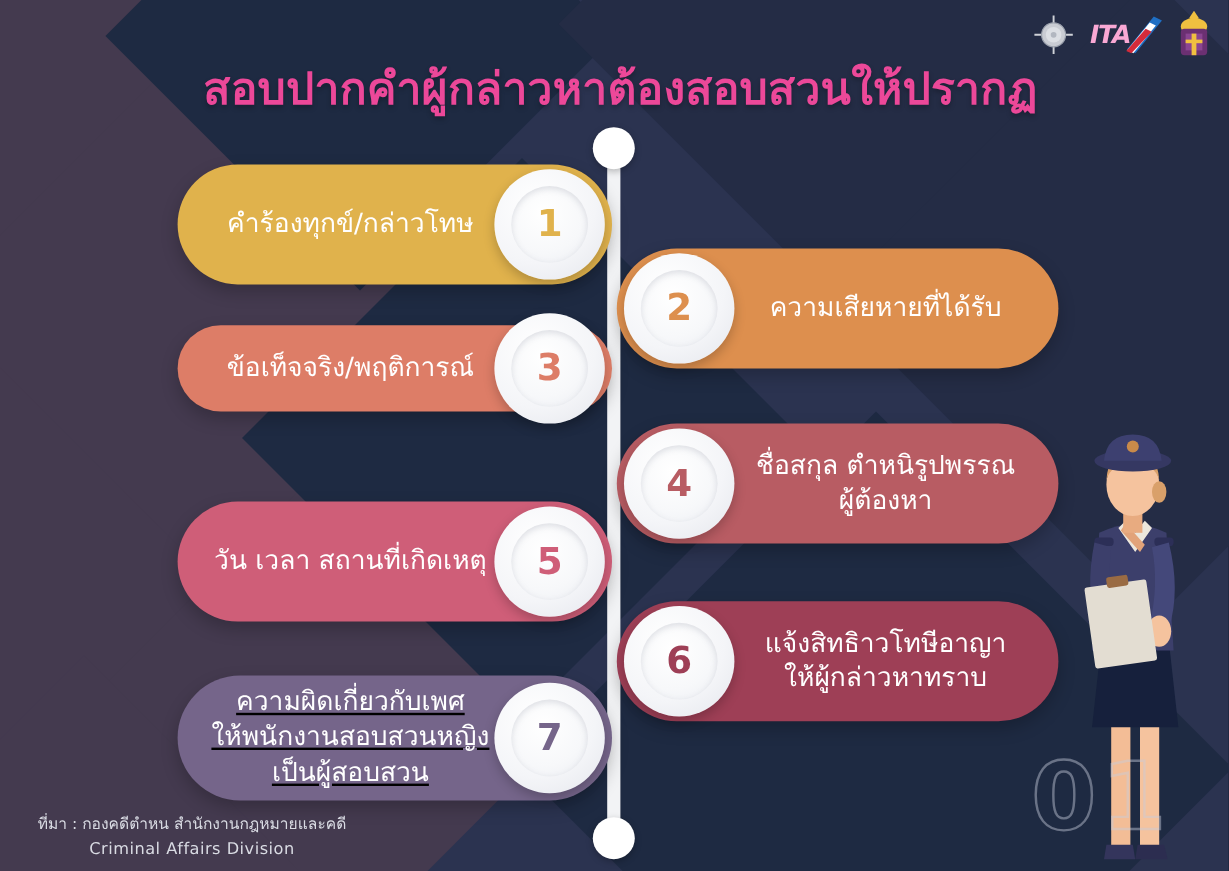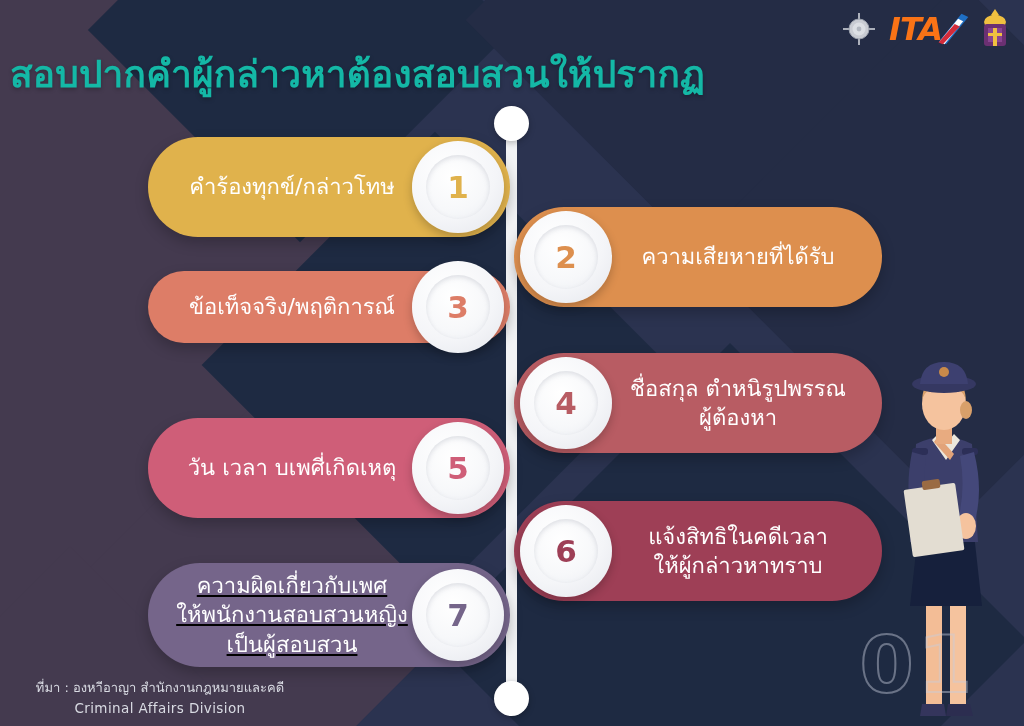--- a/index.html
+++ b/index.html
@@ -24,21 +24,22 @@
   }
   .dia.purple { background: #443a4f; }
   .dia.navy   { background: #1e2a42; }
   .dia.dark   { background: #242c45; }
 
   
   .title {
     position: absolute;
     left: 0; right: 0;
     top: 44px;
-    color: #14b8a6;
+    text-align: center;
+    color: #ec4899;
     font-size: 37px;
     font-weight: bold;
     letter-spacing: .2px;
     padding-left: 10px;
     text-shadow: 0 2px 4px rgba(0,0,0,.25);
   }
 
   
   .logos {
     position: absolute;
@@ -50,22 +51,22 @@
   }
   .logo-chakra {
     width: 40px; height: 40px;
     position: relative;
   }
   .logo-ita {
     display: flex; align-items: center;
     height: 40px;
   }
   .logo-ita .ita-text {
-    color: #f97316;
-    font-size: 32px;
+    color: #f9a8d4;
+    font-size: 21px;
     font-weight: bold;
     font-style: italic;
     letter-spacing: -1px;
     line-height: 1;
   }
   .logo-garuda { width: 30px; height: 42px; }
 
   
   .timeline-line {
     position: absolute;
@@ -244,29 +245,29 @@
       <div class="pill right" style="top: 353px; height: 100px; background: rgb(184, 92, 99);">
         <div class="pill-text">ชื่อสกุล ตำหนิรูปพรรณ
 ผู้ต้องหา</div>
         <div class="badge">
           <div class="badge-inner">
             <span class="badge-num" style="color: rgb(184, 92, 99);">4</span>
           </div>
         </div>
       </div>
       <div class="pill left" style="top: 418px; height: 100px; background: rgb(207, 94, 120);">
-        <div class="pill-text">วัน เวลา บเพศี่เกิดเหตุ</div>
+        <div class="pill-text">วัน เวลา สถานที่เกิดเหตุ</div>
         <div class="badge">
           <div class="badge-inner">
             <span class="badge-num" style="color: rgb(207, 94, 120);">5</span>
           </div>
         </div>
       </div>
       <div class="pill right" style="top: 501px; height: 100px; background: rgb(158, 63, 86);">
-        <div class="pill-text">แจ้งสิทธิในคดีเวลา
+        <div class="pill-text">แจ้งสิทธิาวโทษีอาญา
 ให้ผู้กล่าวหาทราบ</div>
         <div class="badge">
           <div class="badge-inner">
             <span class="badge-num" style="color: rgb(158, 63, 86);">6</span>
           </div>
         </div>
       </div>
       <div class="pill left" style="top: 563px; height: 104px; background: rgb(117, 101, 138); text-decoration: underline;">
         <div class="pill-text">ความผิดเกี่ยวกับเพศ
 ให้พนักงานสอบสวนหญิง
@@ -315,17 +316,17 @@
 
       <ellipse cx="76" cy="58" rx="32" ry="9" fill="#353862"></ellipse>
       <path d="M52 58 q2 -22 24 -22 q22 0 24 22 z" fill="#3d4070"></path>
       <circle cx="76" cy="46" r="5" fill="#c98a4a"></circle>
     </svg>
   </div>
 
   <div class="page-num">01</div>
 
   <div class="footer">
-    <div>ที่มา : องหาีอาญา สำนักงานกฎหมายและคดี</div>
+    <div>ที่มา : กองคดีตำหน สำนักงานกฎหมายและคดี</div>
     <div class="en">Criminal Affairs Division</div>
   </div>
 
 </div>
 
 </body></html>

